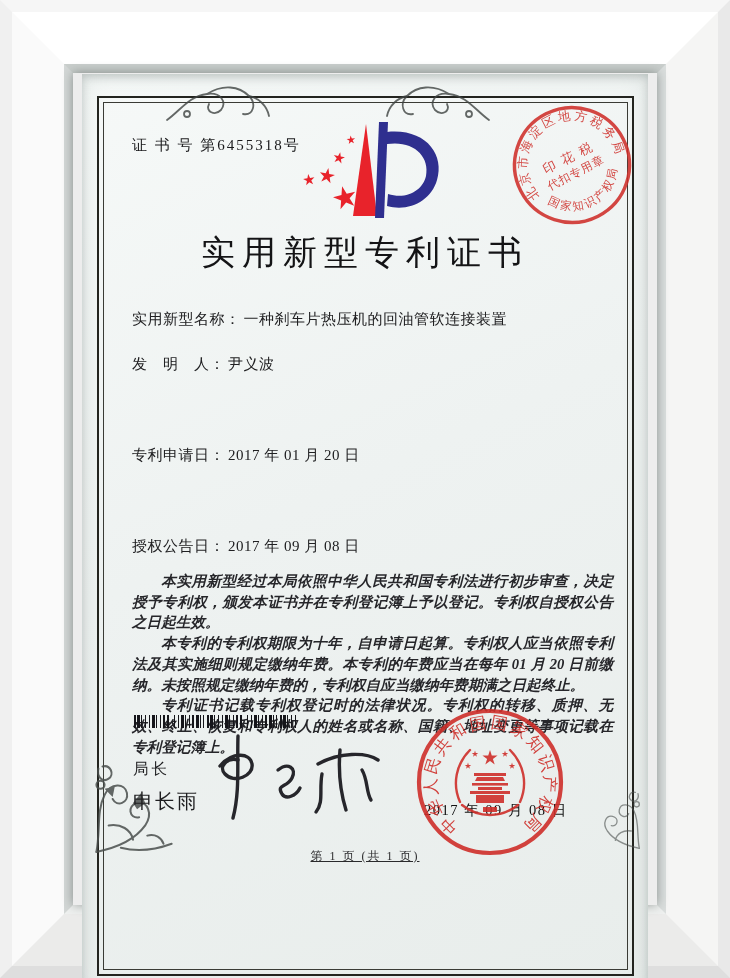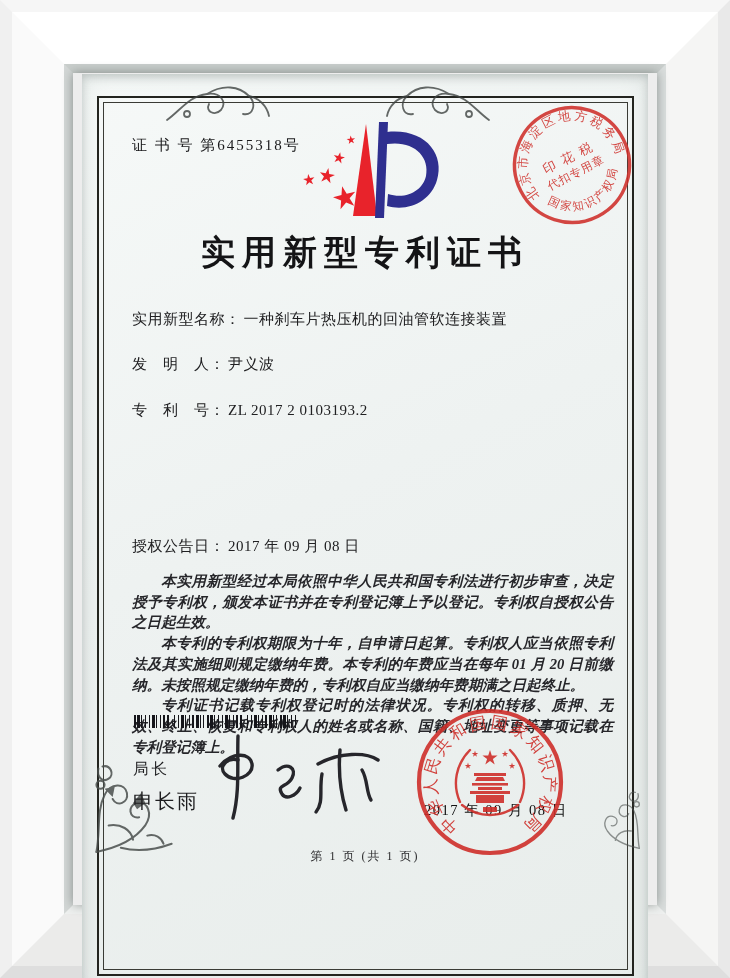--- a/index.html
+++ b/index.html
@@ -20,42 +20,42 @@
     box-shadow:inset 0 3px 9px rgba(80,95,90,.28), inset 0 0 26px rgba(110,130,124,.16);
     color:#1e1e20;}
   .border-outer{position:absolute;left:15px;right:14px;top:22px;bottom:20px;
     border:2.5px solid #23241f;}
   .border-inner{position:absolute;left:21px;right:20px;top:28px;bottom:26px;
     border:1px solid #3a3b35;}
   .abs{position:absolute;}
   .cert-no{left:50px;top:62px;font-size:15px;letter-spacing:2px;color:#19191b;}
   .logo{left:205px;top:44px;width:162px;height:106px;}
   .tax-stamp{left:423px;top:24px;width:134px;height:134px;opacity:.88;}
-  .title{left:0;top:156px;width:100%;text-align:center;font-size:34px;font-weight:700;
+  .title{left:0;top:156px;width:100%;text-align:center;font-size:34px;font-weight:400;
     letter-spacing:7px;color:#141416;}
   .fields{left:50px;right:38px;top:236px;height:275px;}
   .field-row{position:absolute;left:0;right:0;font-size:15px;letter-spacing:.5px;
     white-space:nowrap;color:#202022;}
   .field-row .v{margin-left:3px;}
   .paras{left:50px;right:35px;top:497px;font-size:14.6px;line-height:20.7px;
     text-align:justify;font-style:italic;color:#26262a;}
   .paras p{margin:0;text-indent:2em;font-weight:bold;}
   .barcode{left:52px;top:641px;width:164px;height:13px;
     background:repeating-linear-gradient(90deg,
       #15151a 0 1.6px, transparent 1.6px 3.4px,
       #15151a 3.4px 6.2px, transparent 6.2px 7.4px,
       #15151a 7.4px 8.2px, transparent 8.2px 11px,
       #15151a 11px 12px, transparent 12px 14.6px);}
   .sig-title{left:51px;top:685px;font-size:15.5px;letter-spacing:3px;}
   .sig-name{left:51px;top:714px;font-size:20px;letter-spacing:2px;}
   .signature{left:118px;top:652px;width:200px;height:100px;}
   .seal{left:328px;top:628px;width:160px;height:160px;opacity:.9;}
   .seal-date{left:342px;top:727px;font-size:14.5px;letter-spacing:1.5px;color:#111;z-index:0;}
   .footer{left:0;top:774px;width:100%;text-align:center;font-size:12px;
-    letter-spacing:2px;color:#2a2a2c;}
+    letter-spacing:2px;color:#2a2a2c;text-decoration:underline;}
   .fl-bl{left:4px;top:664px;width:92px;height:120px;opacity:.85;}
   .fl-br{right:2px;top:688px;width:60px;height:102px;opacity:.6;transform:scaleX(-1);}
   .sw-l{left:80px;top:6px;width:112px;height:48px;opacity:.8;}
   .sw-r{left:300px;top:6px;width:112px;height:48px;opacity:.8;transform:scaleX(-1);}
 </style>
 </head>
 <body>
 
 <div class="stage">
   <div class="frame-edge"></div>
@@ -148,22 +148,22 @@
 
     <div class="abs title">实用新型专利证书</div>
 
     <div class="abs fields">
       <div class="field-row" style="top:45px">
         <span>发　明　人：</span><span class="v">尹义波</span>
       </div>
       <div class="field-row" style="top:0px">
         <span>实用新型名称：</span><span class="v">一种刹车片热压机的回油管软连接装置</span>
       </div>
-      <div class="field-row" style="top:91px">
-        <span>专　利　号：</span><span class="v">ZL 2017 2 0103193.2</span>
+      <div class="field-row" style="top:136px">
+        <span>专利申请日：</span><span class="v">2017 年 01 月 20 日</span>
       </div>
       <div class="field-row" style="top:227px">
         <span>授权公告日：</span><span class="v">2017 年 09 月 08 日</span>
       </div>
     </div>
 
     <div class="abs paras">
       <p>本实用新型经过本局依照中华人民共和国专利法进行初步审查，决定授予专利权，颁发本证书并在专利登记簿上予以登记。专利权自授权公告之日起生效。</p>
       <p>本专利的专利权期限为十年，自申请日起算。专利权人应当依照专利法及其实施细则规定缴纳年费。本专利的年费应当在每年 01 月 20 日前缴纳。未按照规定缴纳年费的，专利权自应当缴纳年费期满之日起终止。</p>
       <p>专利证书记载专利权登记时的法律状况。专利权的转移、质押、无效、终止、恢复和专利权人的姓名或名称、国籍、地址变更等事项记载在专利登记簿上。</p>

